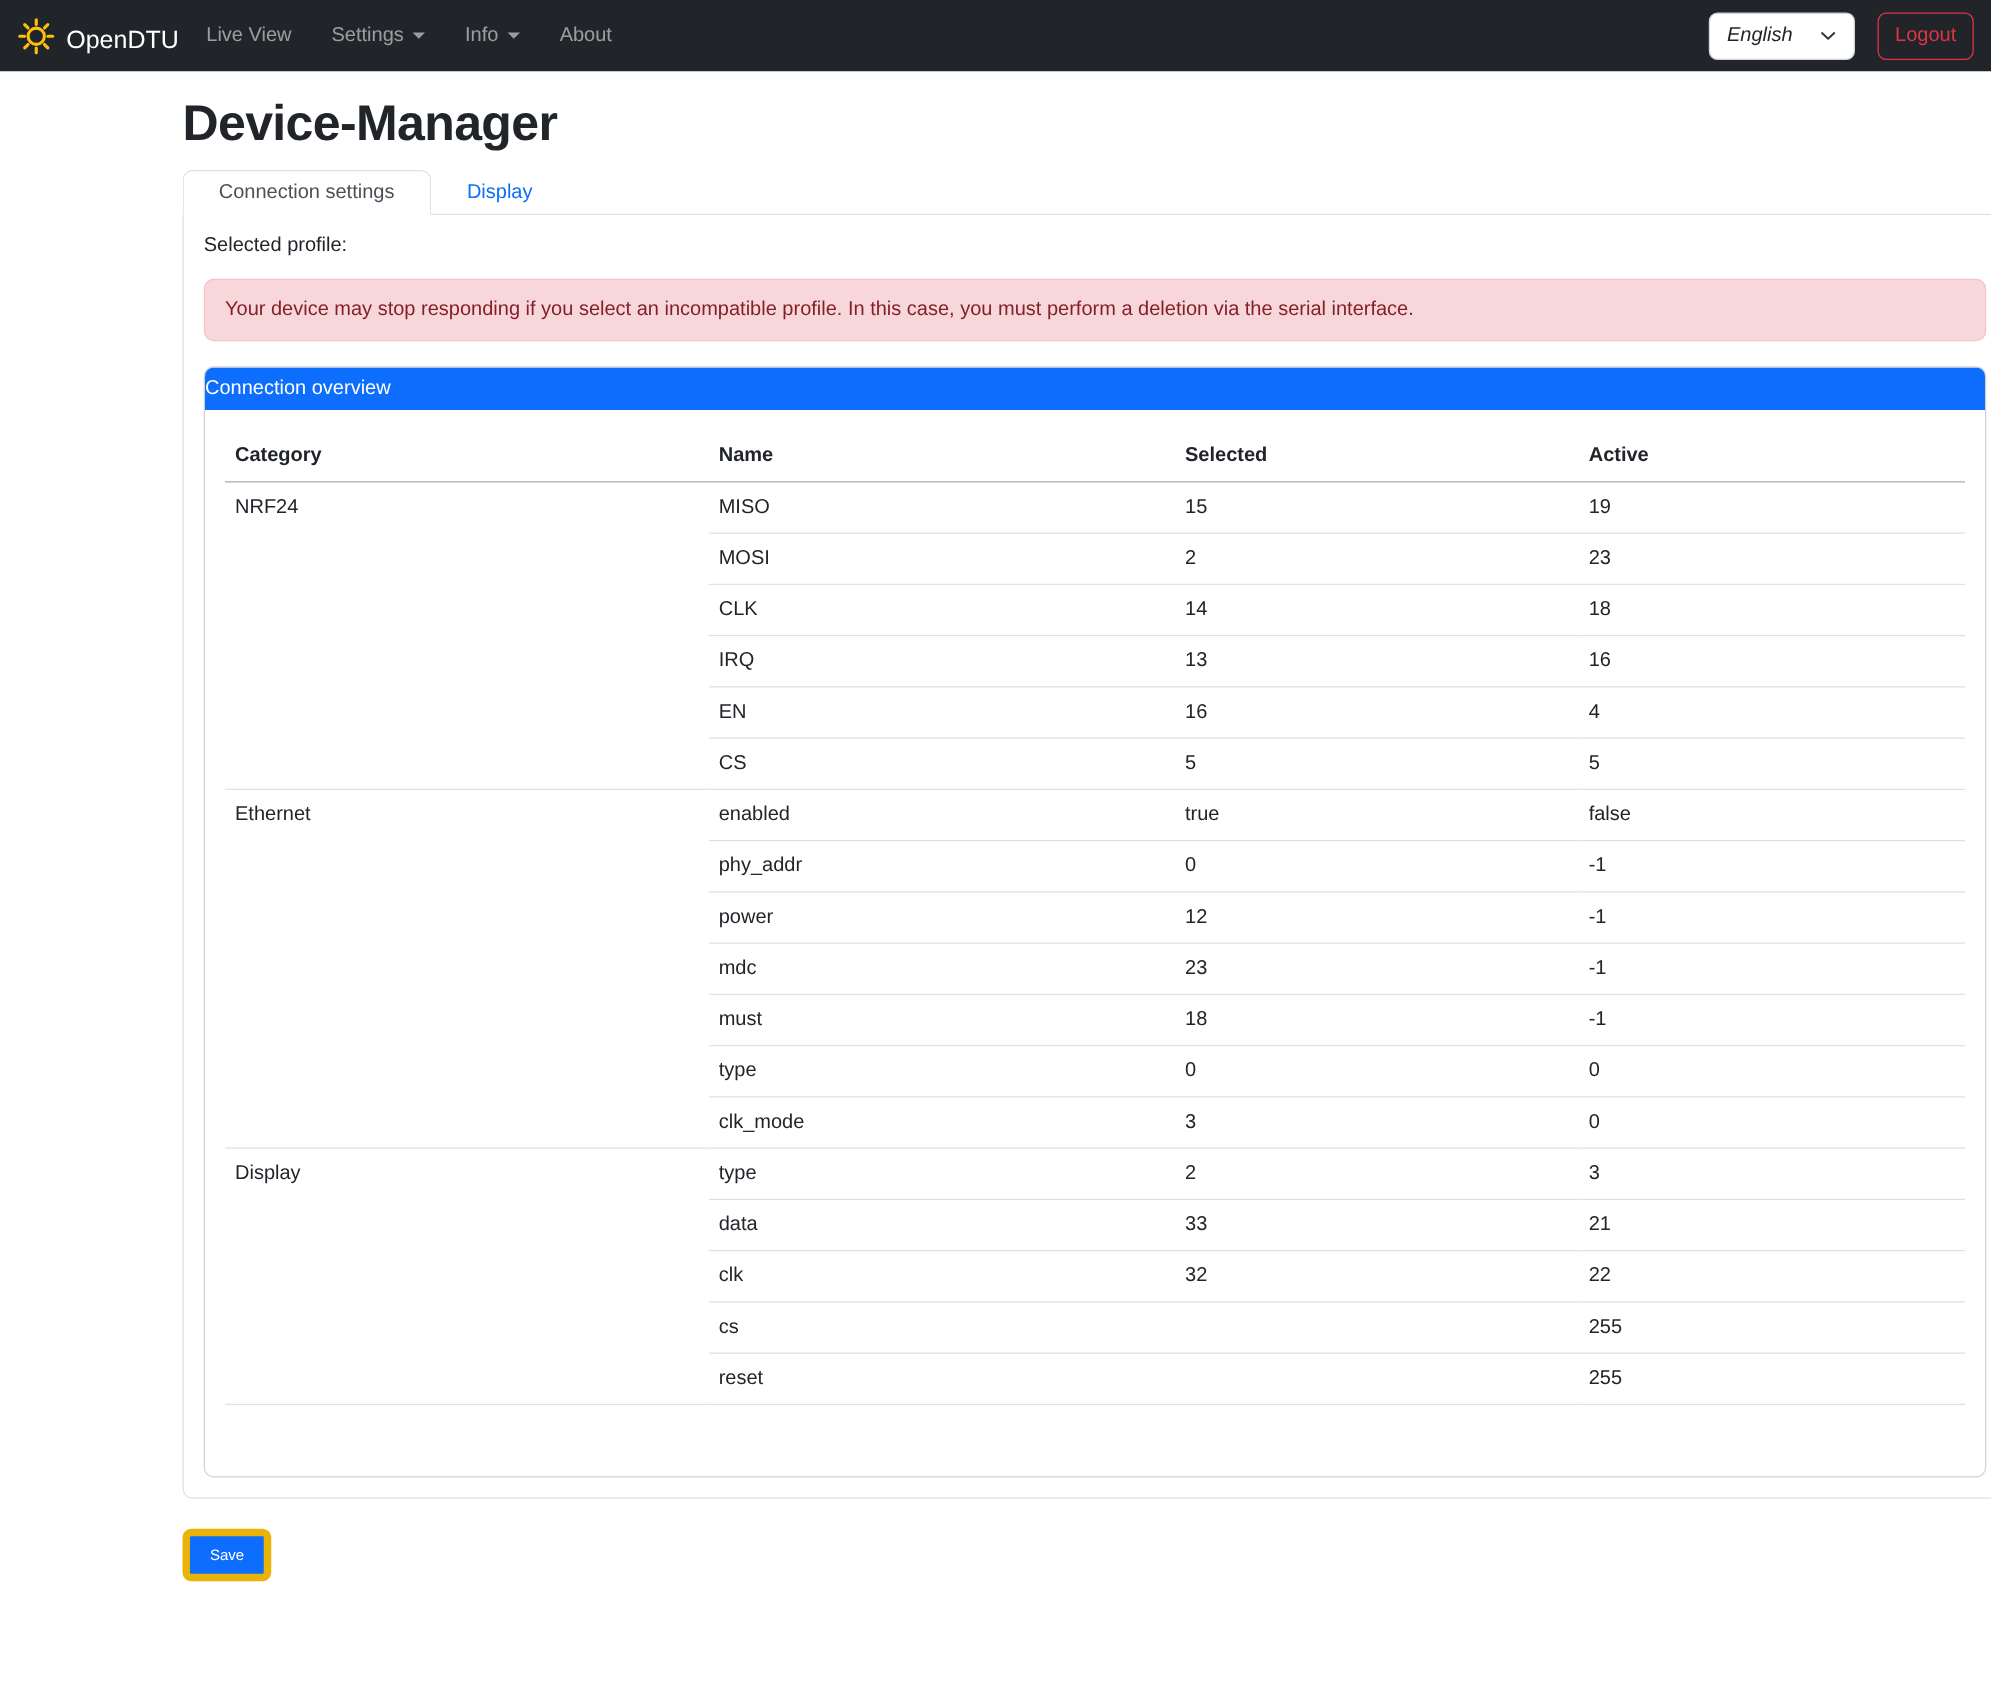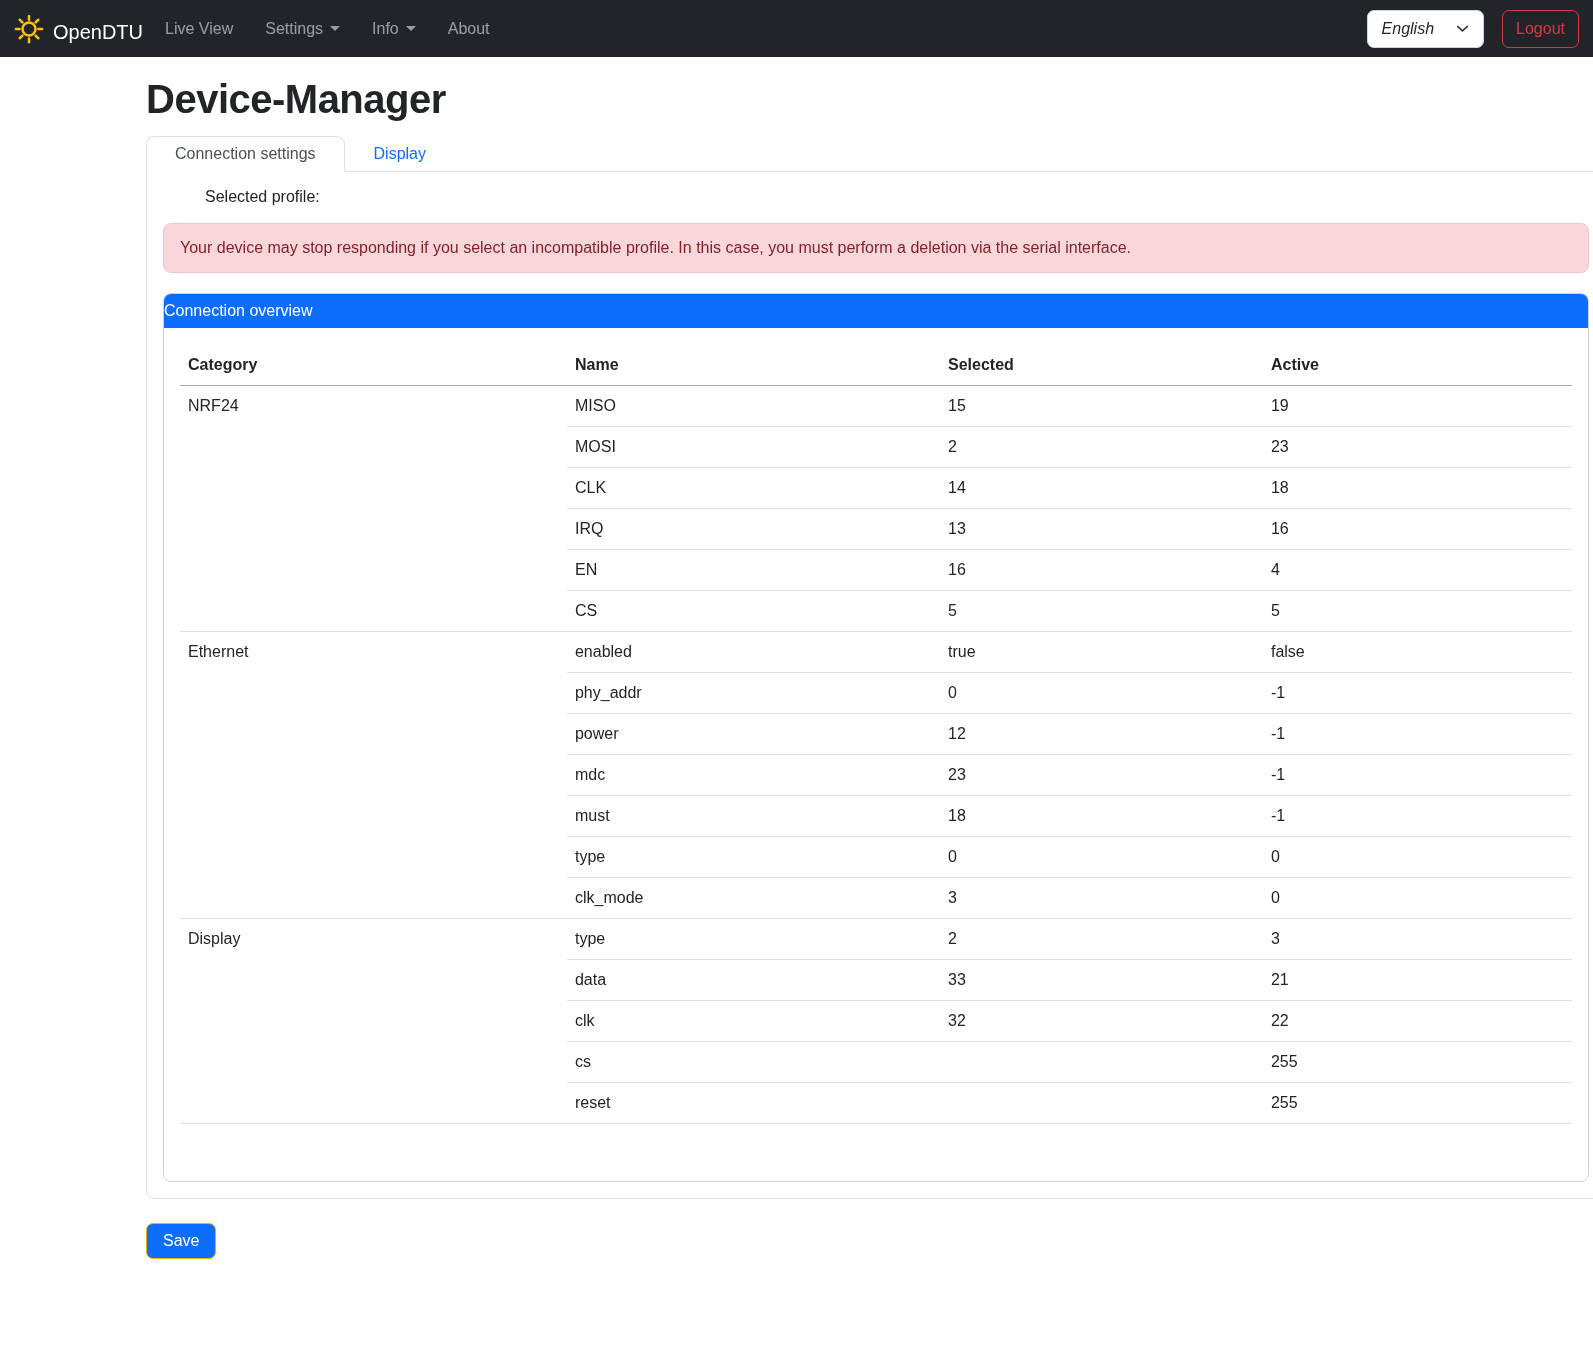--- a/index.html
+++ b/index.html
@@ -99,21 +99,21 @@
   .tab.inactive { color: #0d6efd; }
 
   .tab-content {
     border: 1px solid #dee2e6;
     border-radius: 0 8px 8px 8px;
     padding: 16px;
     background: #fff;
   }
 
   .profile-row { display: flex; align-items: center; }
-  .profile-label { width: 212px; flex: none; margin-left: 42px; }
+  .profile-label { width: 212px; flex: none; }
   .select-box {
     flex: 1;
     height: 40px;
     border: 1px solid #ced4da;
     border-radius: 7px;
     display: flex;
     align-items: center;
     justify-content: space-between;
     padding: 0 14px;
     cursor: pointer;
@@ -158,23 +158,23 @@
     border-bottom: 1px solid #a6abb1;
   }
   .conn-table tbody td {
     border-top: 1px solid #dee2e6;
     border-bottom: 1px solid #dee2e6;
   }
 
   .save-btn {
     margin-top: 24px;
     background: #0d6efd;
-    border: 1px solid #eab308;
+    border: 6px solid #eab308;
     color: #fff;
-    font-size: 16px;
+    font-size: 12px;
     font-family: inherit;
     padding: 8px 16px;
     border-radius: 7px;
     cursor: pointer;
   }
 </style>
 </head>
 <body>
 
 <nav class="navbar">

